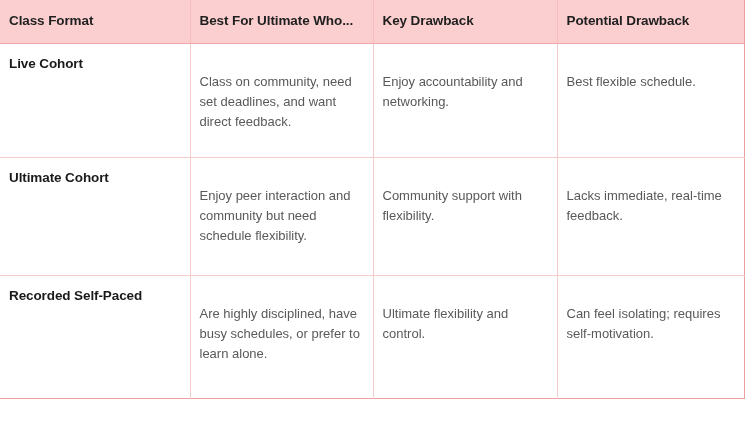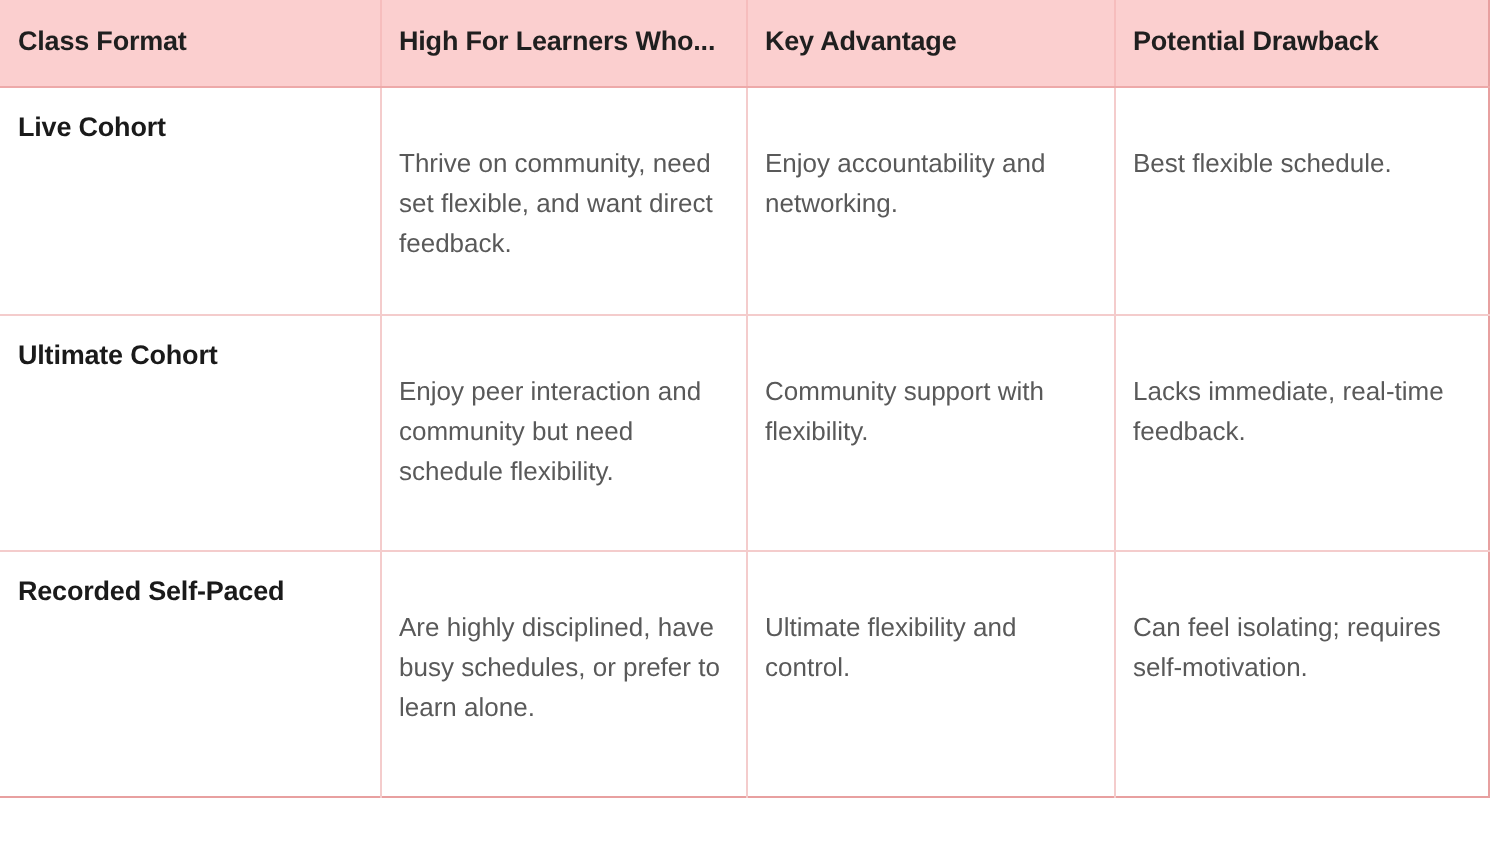--- a/index.html
+++ b/index.html
@@ -84,29 +84,29 @@
   <table class="comparison-table">
     <colgroup>
       <col class="c1">
         <col class="c2">
         <col class="c3">
         <col class="c4">
     </colgroup>
     <thead>
       <tr>
         <th>Class Format</th>
-        <th>High For Learners Who...</th>
-        <th>Key Advantage</th>
+        <th>Best For Ultimate Who...</th>
+        <th>Key Drawback</th>
         <th>Potential Drawback</th>
       </tr>
     </thead>
     <tbody>
       <tr class="row-0">
         <td class="format-cell">Live Cohort</td>
-        <td>Thrive on community, need set flexible, and want direct feedback.</td>
+        <td>Class on community, need set deadlines, and want direct feedback.</td>
         <td>Enjoy accountability and networking.</td>
         <td>Best flexible schedule.</td>
       </tr>
       <tr class="row-2">
         <td class="format-cell">Ultimate Cohort</td>
         <td>Enjoy peer interaction and community but need schedule flexibility.</td>
         <td>Community support with flexibility.</td>
         <td>Lacks immediate, real-time feedback.</td>
       </tr>
       <tr class="row-3">

